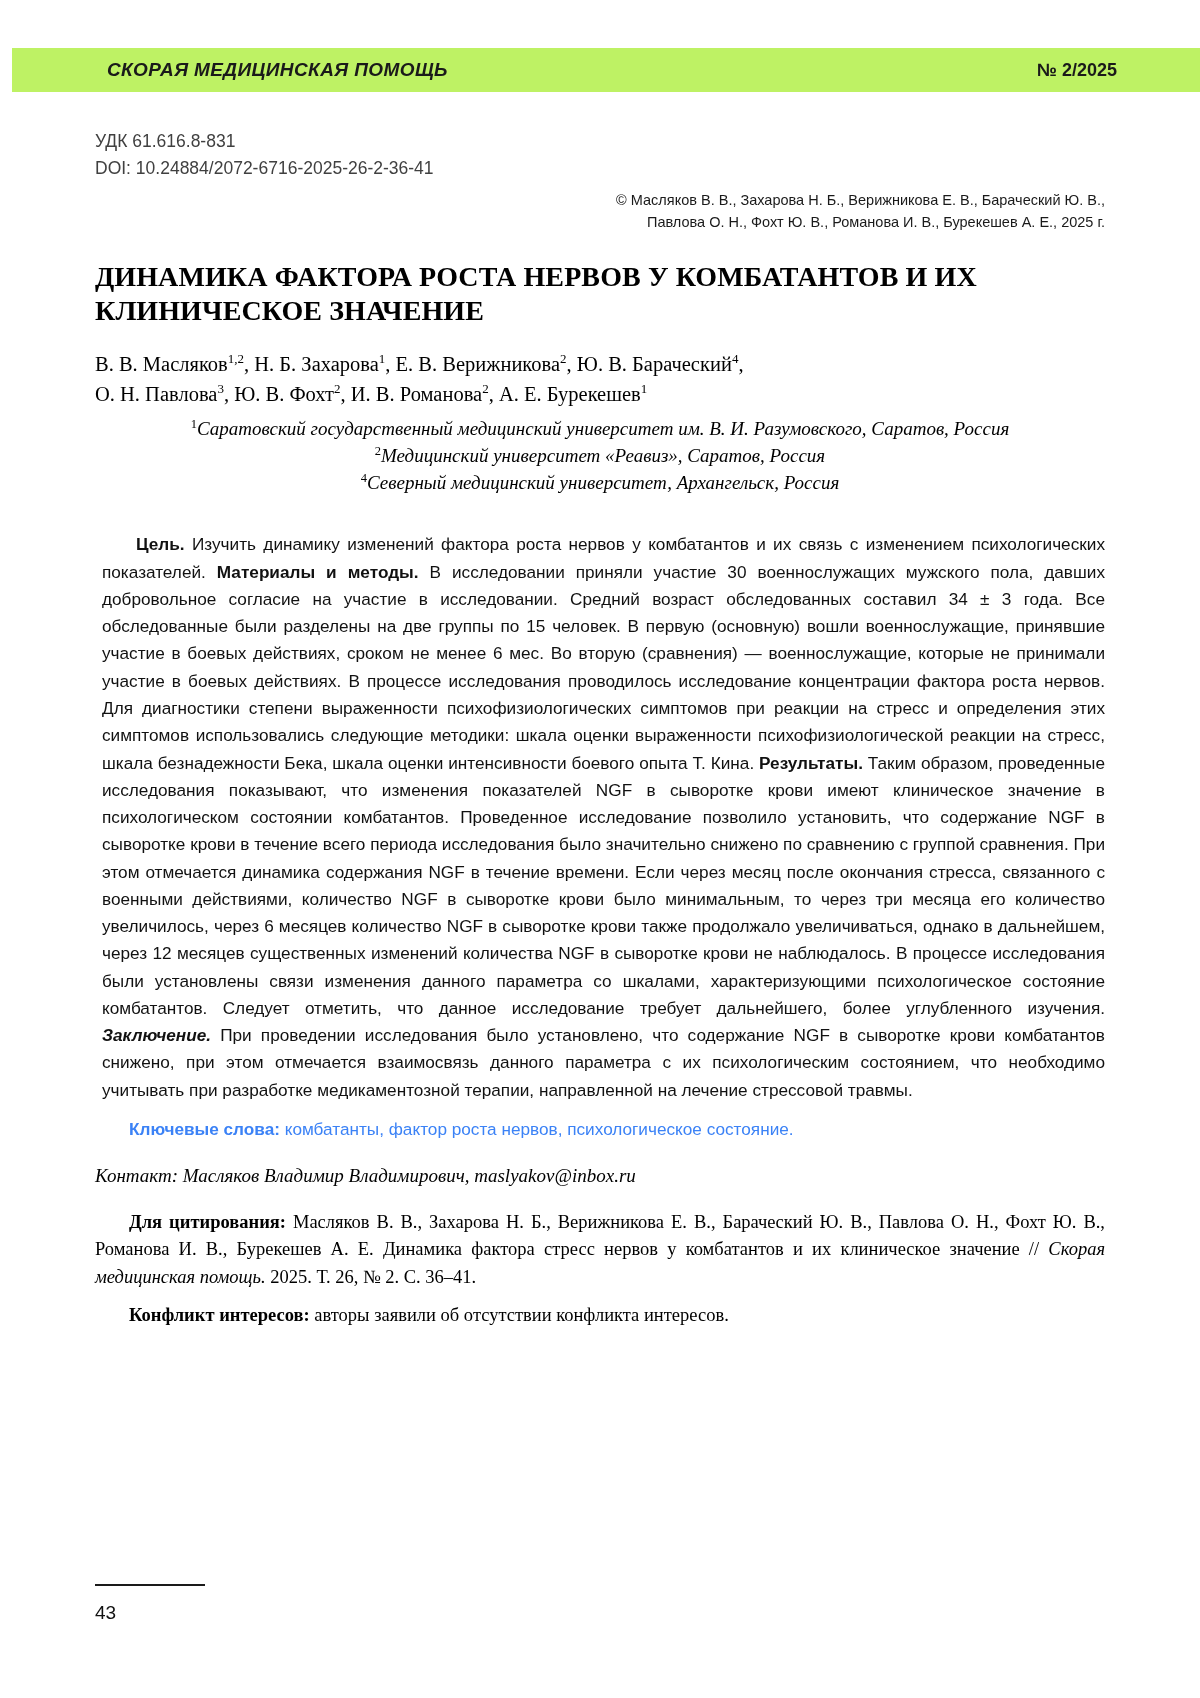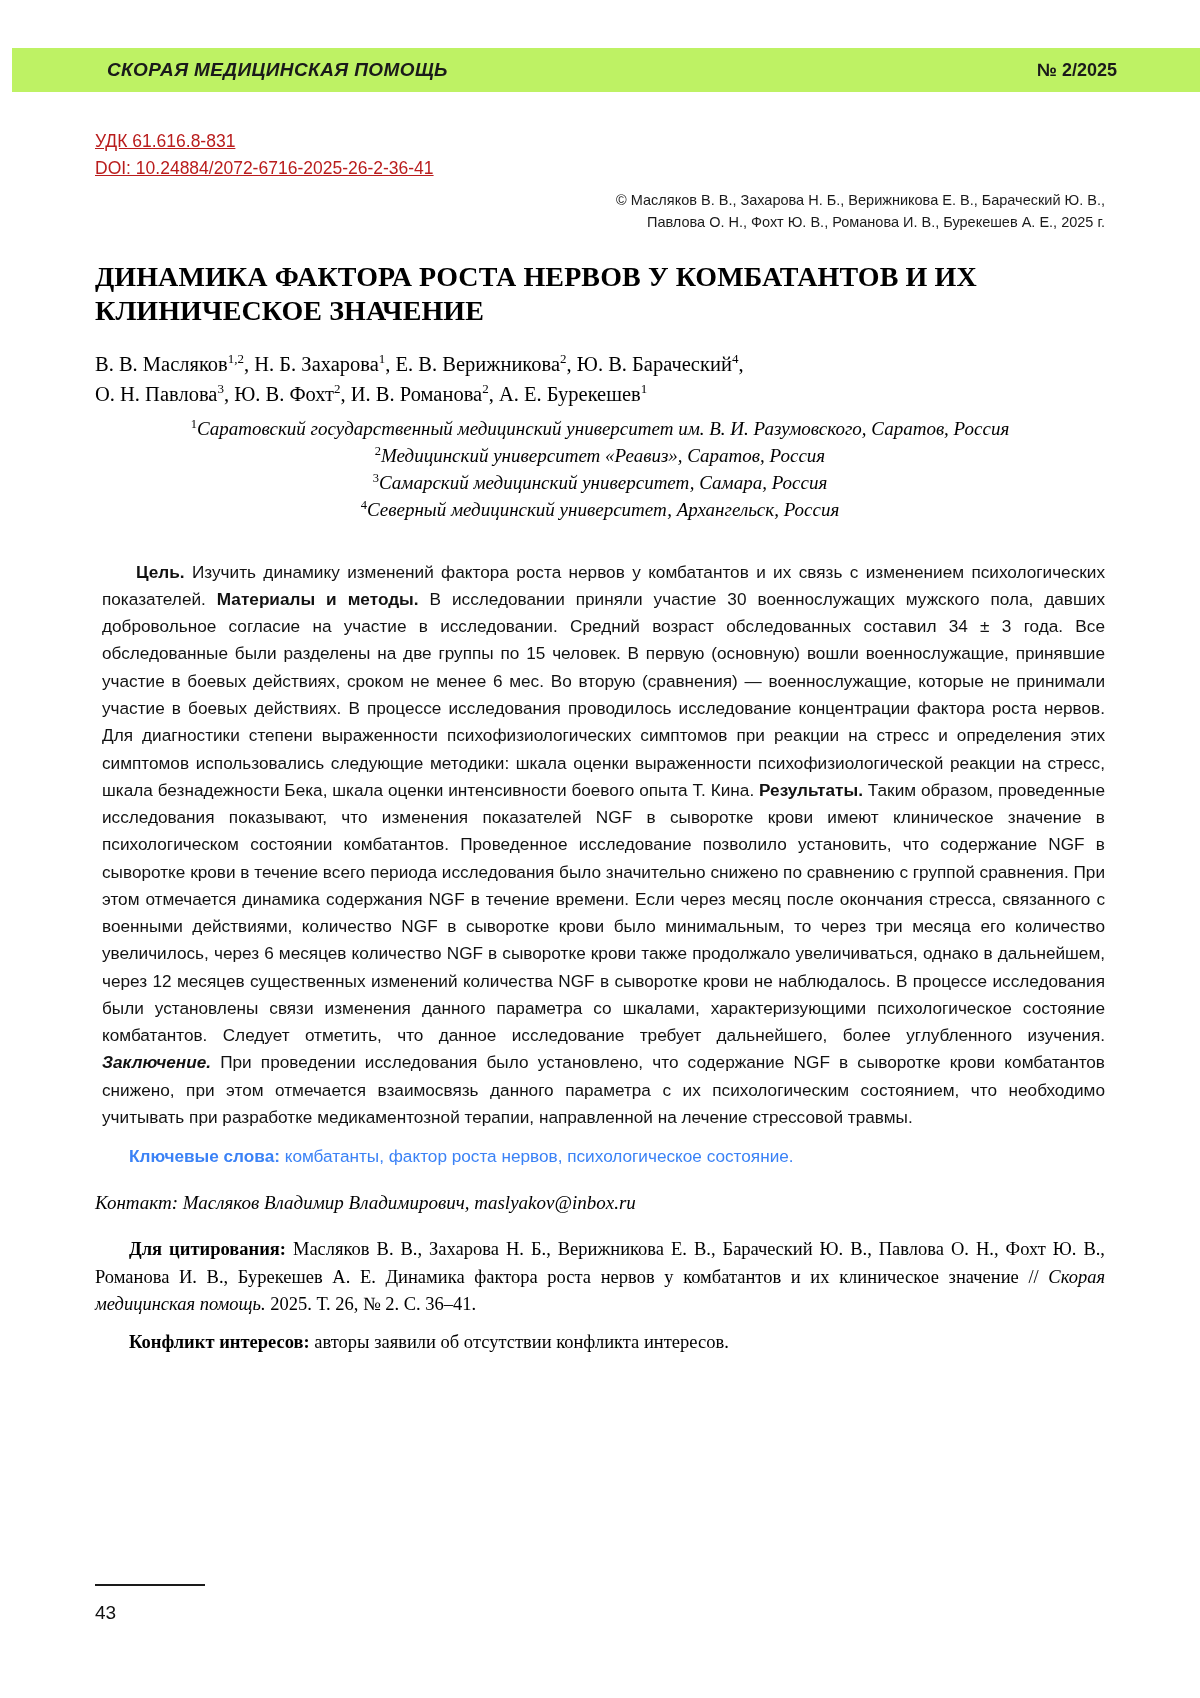--- a/index.html
+++ b/index.html
@@ -55,22 +55,21 @@
     position: absolute;
     left: 95px;
     top: 128px;
     width: 1010px;
   }
 
   .udc-block {
     font-family: "Liberation Sans", sans-serif;
     font-size: 17.5px;
     line-height: 1.55;
-    color: #b91c1c;
-    text-decoration: underline;
+    color: #404040;
   }
 
   .copyright {
     margin-top: 8px;
     text-align: right;
     font-family: "Liberation Sans", sans-serif;
     font-size: 14.5px;
     line-height: 1.5;
     color: #1a1a1a;
   }
@@ -200,33 +199,30 @@
   </div>
 
   <div class="affiliations">
     <span class="aff-line">
       <sup>1</sup><span>Саратовский государственный медицинский университет им. В. И. Разумовского, Саратов, Россия</span>
     </span>
     <span class="aff-line">
       <sup>2</sup><span>Медицинский университет «Реавиз», Саратов, Россия</span>
     </span>
     <span class="aff-line">
-      <sup>3</sup><span>Самарский медицинский университет, Самара, Россия</span>
-    </span>
-    <span class="aff-line">
       <sup>4</sup><span>Северный медицинский университет, Архангельск, Россия</span>
     </span>
   </div>
 
   <div class="abstract"><b>Цель.</b><span> Изучить динамику изменений фактора роста нервов у комбатантов и их связь с изменением психологических показателей. </span><b>Материалы и методы.</b><span> В исследовании приняли участие 30 военнослужащих мужского пола, давших добровольное согласие на участие в исследовании. Средний возраст обследованных составил 34 ± 3 года. Все обследованные были разделены на две группы по 15 человек. В первую (основную) вошли военнослужащие, принявшие участие в боевых действиях, сроком не менее 6 мес. Во вторую (сравнения) — военнослужащие, которые не принимали участие в боевых действиях. В процессе исследования проводилось исследование концентрации фактора роста нервов. Для диагностики степени выраженности психофизиологических симптомов при реакции на стресс и определения этих симптомов использовались следующие методики: шкала оценки выраженности психофизиологической реакции на стресс, шкала безнадежности Бека, шкала оценки интенсивности боевого опыта Т. Кина. </span><b>Результаты.</b><span> Таким образом, проведенные исследования показывают, что изменения показателей NGF в сыворотке крови имеют клиническое значение в психологическом состоянии комбатантов. Проведенное исследование позволило установить, что содержание NGF в сыворотке крови в течение всего периода исследования было значительно снижено по сравнению с группой сравнения. При этом отмечается динамика содержания NGF в течение времени. Если через месяц после окончания стресса, связанного с военными действиями, количество NGF в сыворотке крови было минимальным, то через три месяца его количество увеличилось, через 6 месяцев количество NGF в сыворотке крови также продолжало увеличиваться, однако в дальнейшем, через 12 месяцев существенных изменений количества NGF в сыворотке крови не наблюдалось. В процессе исследования были установлены связи изменения данного параметра со шкалами, характеризующими психологическое состояние комбатантов. Следует отметить, что данное исследование требует дальнейшего, более углубленного изучения. </span><i>Заключение.</i><span> При проведении исследования было установлено, что содержание NGF в сыворотке крови комбатантов снижено, при этом отмечается взаимосвязь данного параметра с их психологическим состоянием, что необходимо учитывать при разработке медикаментозной терапии, направленной на лечение стрессовой травмы.</span></div>
 
   <div class="keywords"><b>Ключевые слова:</b><span> комбатанты, фактор роста нервов, психологическое состояние.</span></div>
 
   <div class="contact">Контакт: Масляков Владимир Владимирович, maslyakov@inbox.ru</div>
 
-  <div class="citation"><b>Для цитирования:</b><span> Масляков В. В.,  Захарова Н. Б.,  Верижникова Е. В.,  Барачеcкий Ю. В., Павлова О. Н.,  Фохт Ю. В.,  Романова И. В.,  Бурекешев А. Е. Динамика фактора роста нервов у комбатантов и их клиническое значение // </span><i>Скорая медицинская помощь.</i><span> 2025. Т. 26, № 2. С. 36–41.</span></div>
+  <div class="citation"><b>Для цитирования:</b><span> Масляков В. В.,  Захарова Н. Б.,  Верижникова Е. В.,  Барачеcкий Ю. В., Павлова О. Н.,  Фохт Ю. В.,  Романова И. В.,  Бурекешев А. Е. Динамика фактора стресс нервов у комбатантов и их клиническое значение // </span><i>Скорая медицинская помощь.</i><span> 2025. Т. 26, № 2. С. 36–41.</span></div>
 
   <div class="conflict"><b>Конфликт интересов:</b><span> авторы заявили об отсутствии конфликта интересов.</span></div>
 
 </div>
 
 <div class="footer-rule"></div>
 <div class="folio">43</div>
 
 </body></html>

